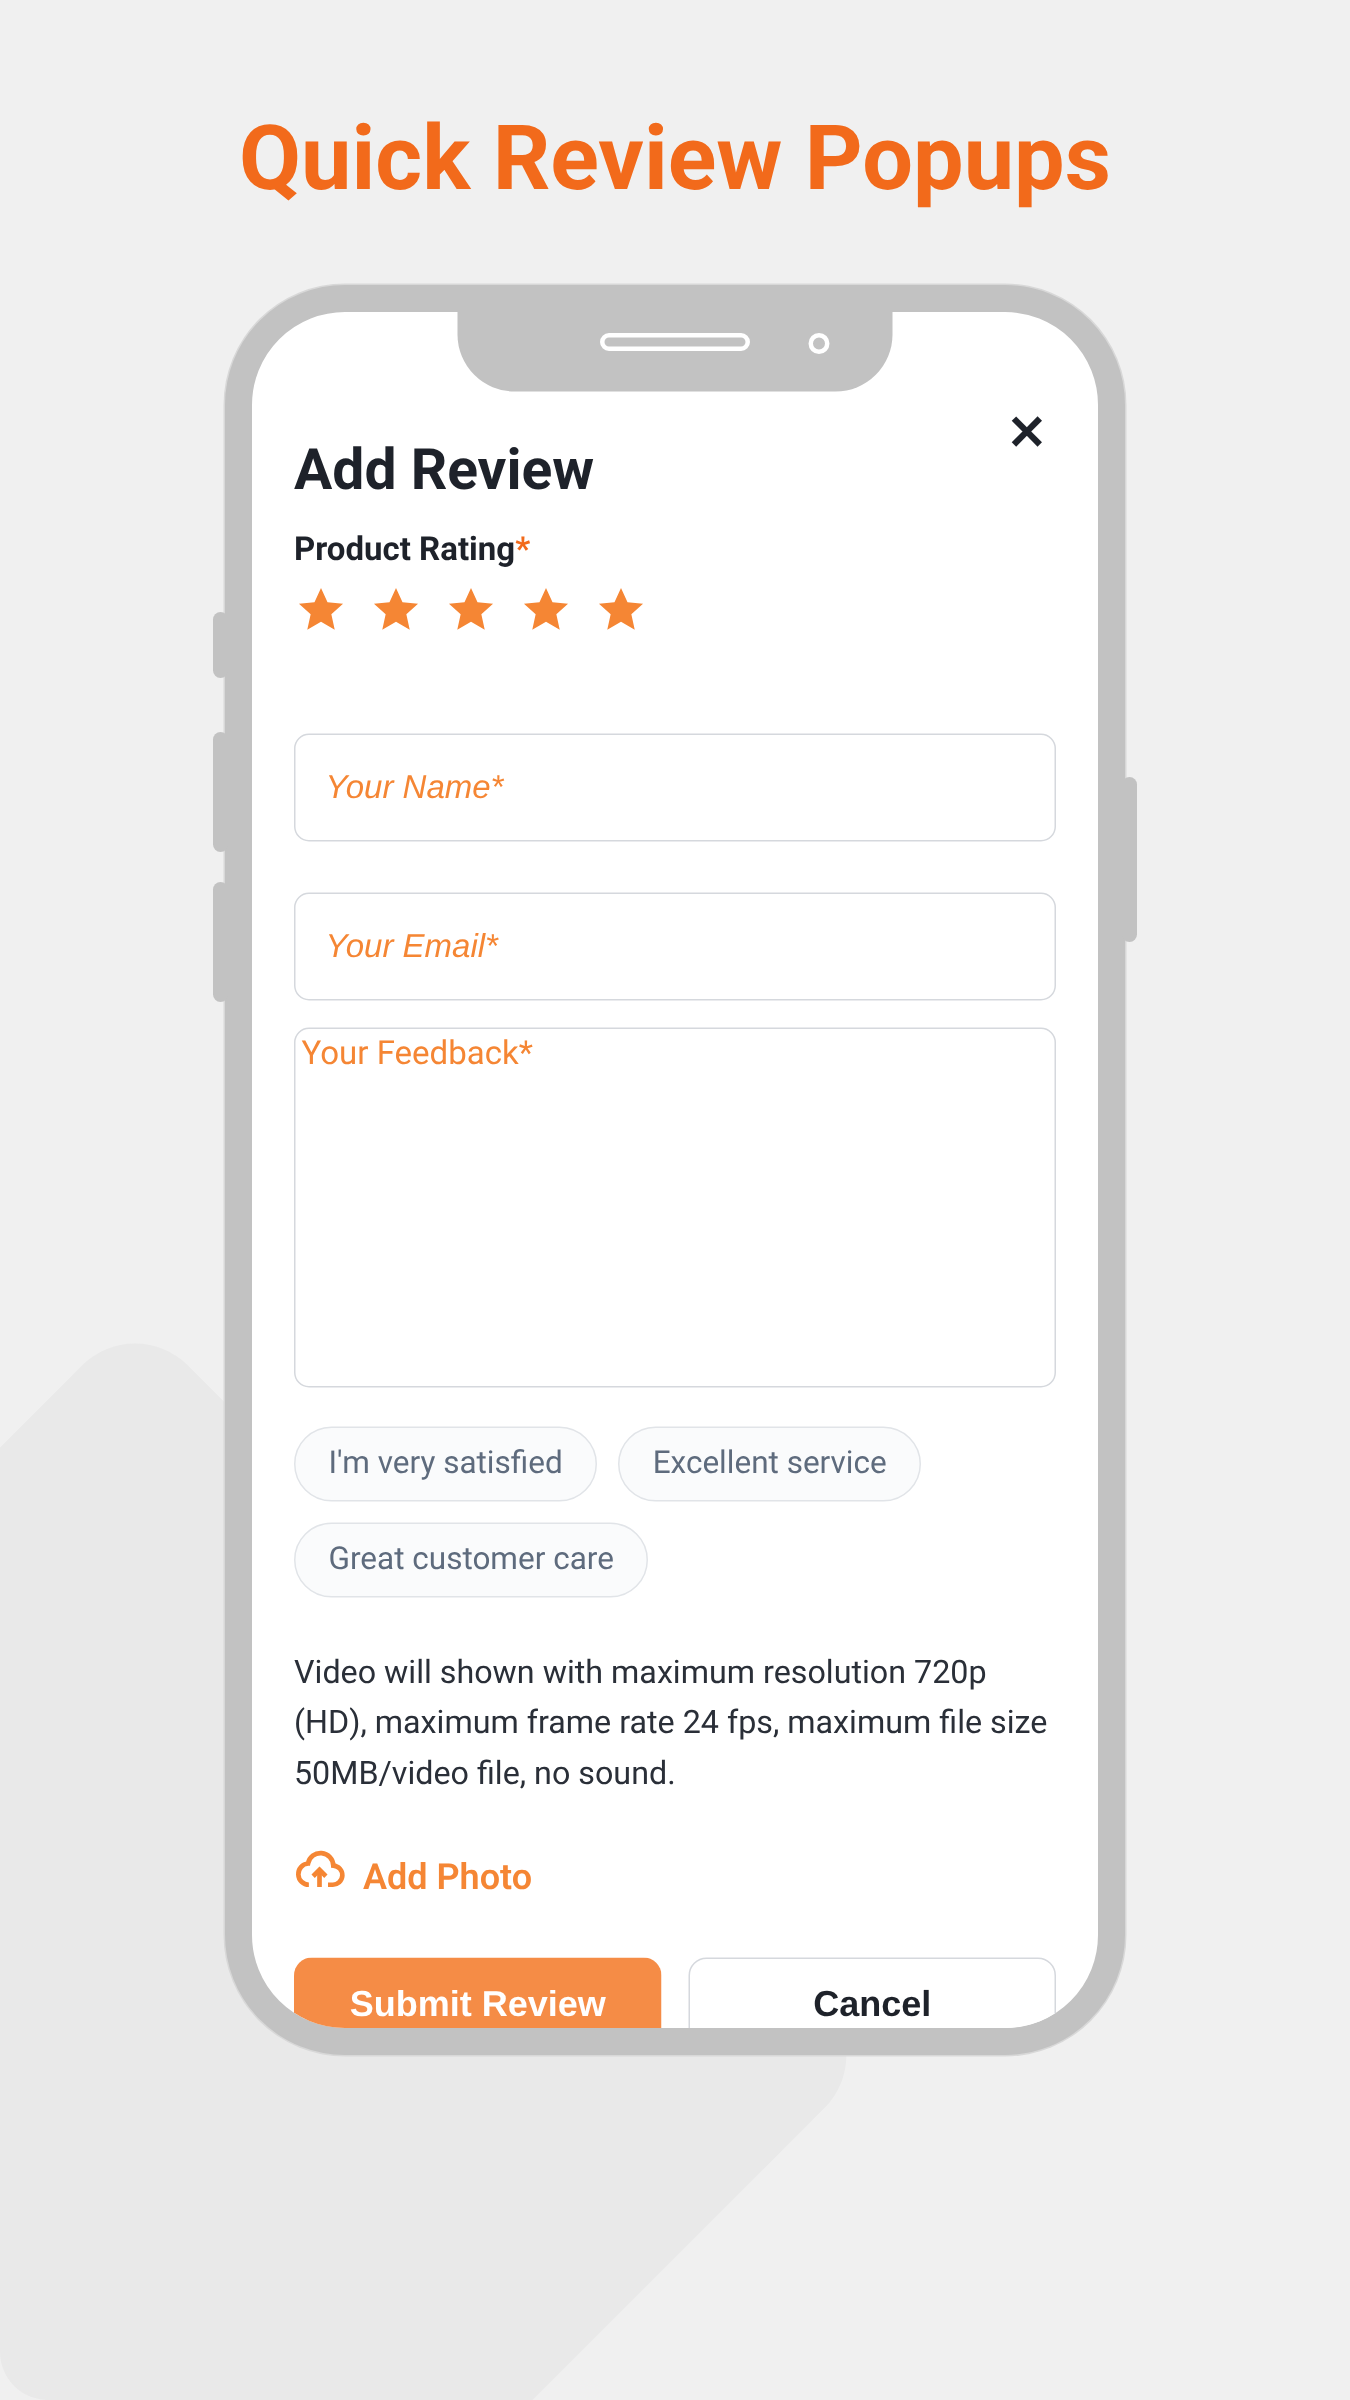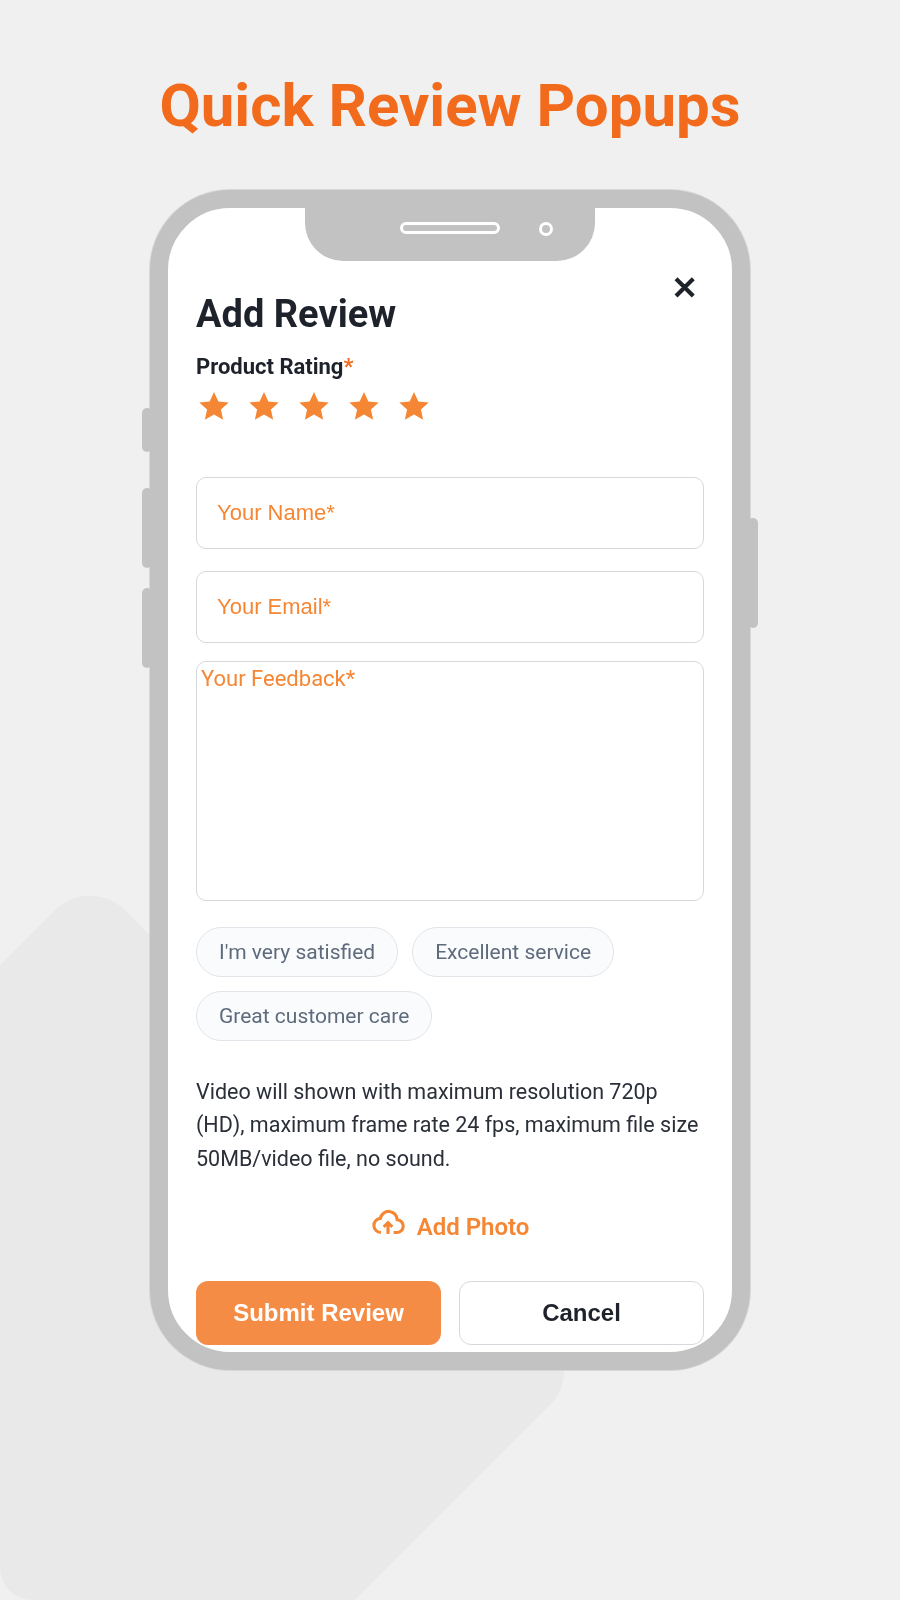--- a/index.html
+++ b/index.html
@@ -110,28 +110,29 @@
     font-weight: 700;
     color: #1e222a;
     margin-top: 18px;
   }
   .rating-label .ast { color: #f26a1b; }
   .stars { display: flex; gap: 14px; margin-top: 10px; }
   .star svg { width: 36px; height: 36px; fill: #f58634; display:block; }
   .star { cursor: pointer; }
 
   .field {
-    margin-top: 22px;
+    margin-top: 34px;
     width: 100%;
     border: 1px solid #d5d8dd;
     border-radius: 10px;
     padding: 22px 20px;
     font-size: 22px;
     color: #1e222a;
     background: #fff;
+    font-style: italic;
   }
   .field::placeholder { color: #f58634; }
   .feedback {
     margin-top: 18px;
     width: 100%;
     height: 240px;
     border: 1px solid #d5d8dd;
     border-radius: 10px;
     padding: 4px;
     font-size: 22px;
@@ -156,21 +157,20 @@
   .note {
     margin-top: 34px;
     font-size: 21.5px;
     line-height: 1.55;
     color: #2a2f38;
   }
 
   .add-photo {
     display: flex;
     align-items: center;
-    justify-content: center;
     gap: 12px;
     margin-top: 32px;
     color: #f58634;
     font-size: 24px;
     font-weight: 600;
     cursor: pointer;
   }
   .add-photo svg { width: 34px; height: 34px; stroke: #f58634; fill: none; stroke-width: 2.2; }
 
   .actions { display: flex; gap: 18px; margin-top: 34px; }

